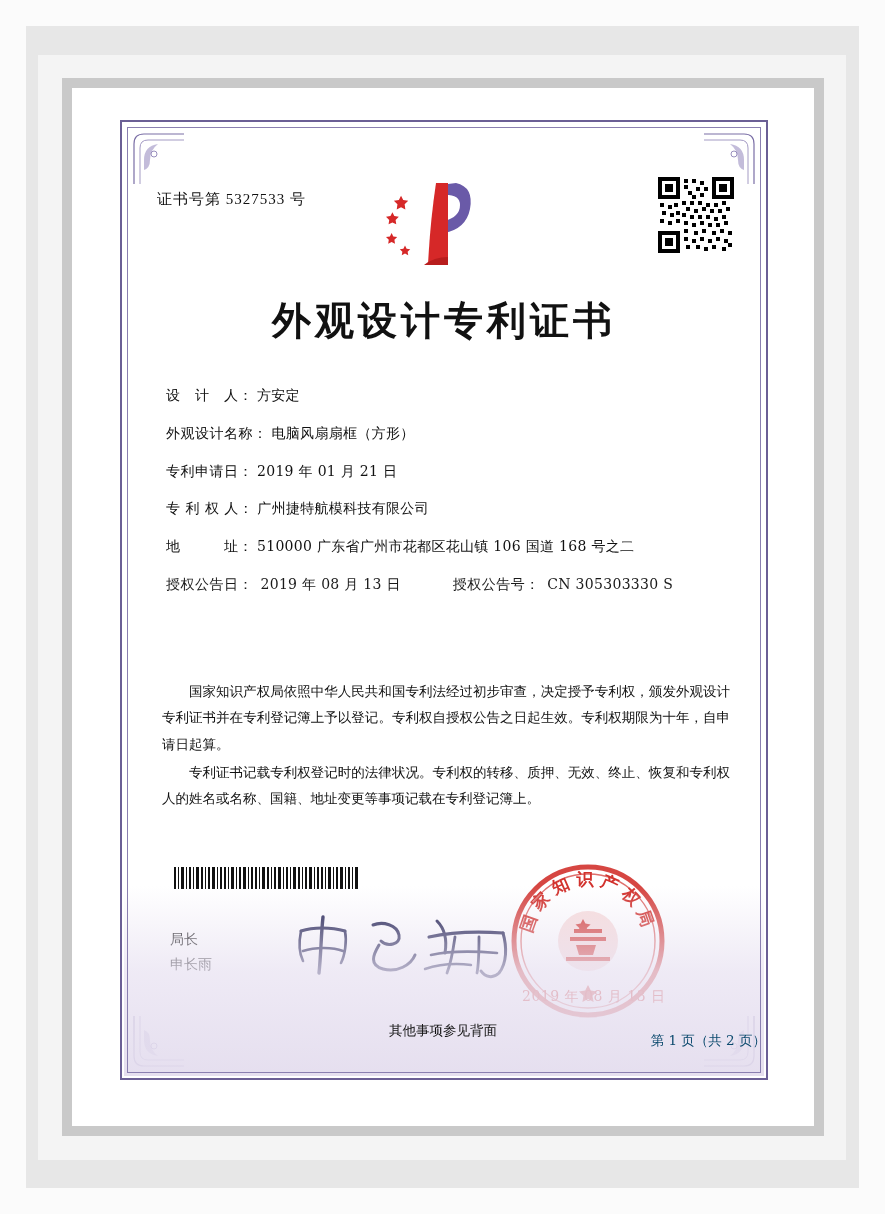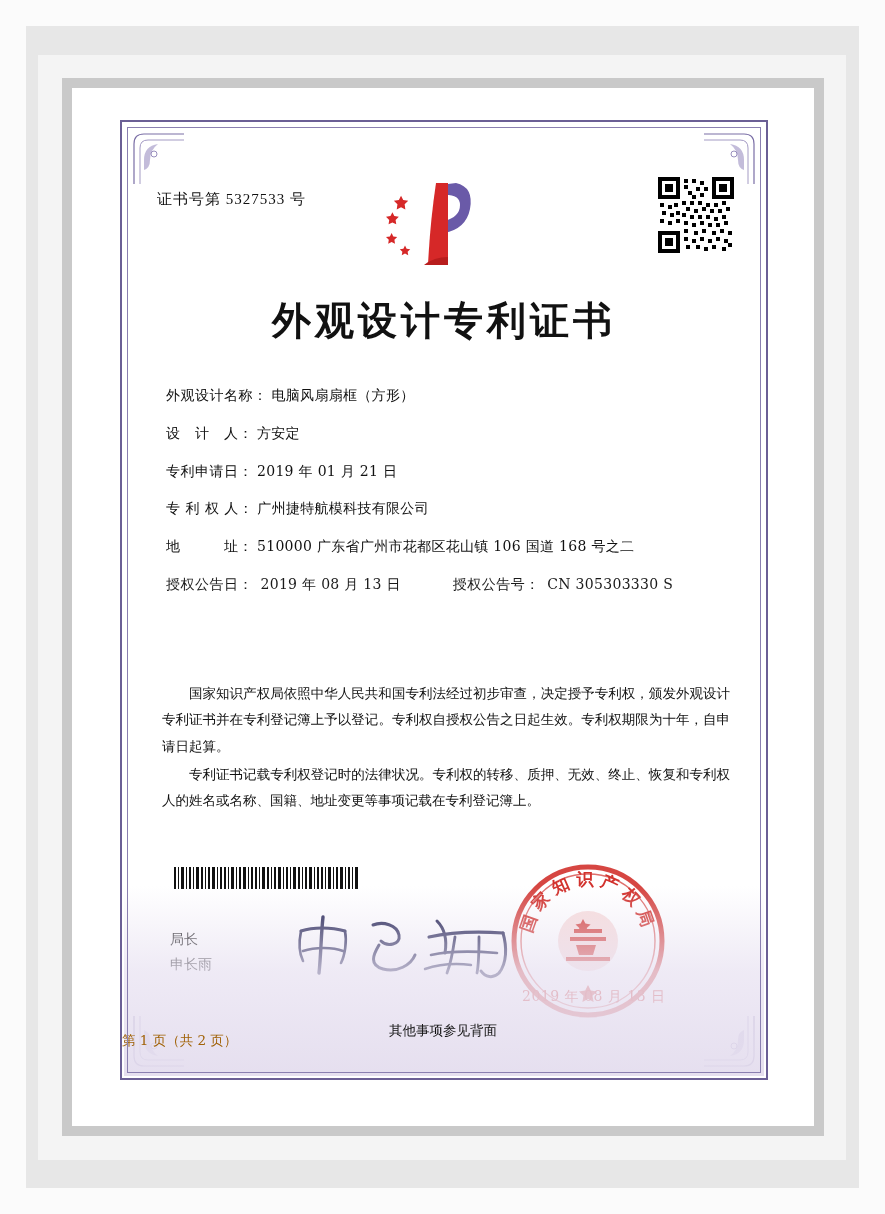--- a/index.html
+++ b/index.html
@@ -176,20 +176,21 @@
     top: 558px;
     font-family: "DejaVu Serif", serif;
     font-size: 13.5px;
     line-height: 1.95;
     color: #111;
     text-align: justify;
   }
   .paras p {
     margin: 0 0 2px 0;
     text-indent: 2em;
+    font-family: Liberation Mono, monospace;
   }
 
   
   .barcode {
     position: absolute;
     left: 50px;
     top: 745px;
     width: 190px;
     height: 22px;
   }
@@ -238,24 +239,24 @@
     bottom: 2px;
     height: 190px;
     background: linear-gradient(to bottom, rgba(236,231,243,0) 0%, rgba(233,227,242,0.75) 45%, rgba(228,221,238,0.95) 100%);
     pointer-events: none;
   }
 
   .page-num {
     position: absolute;
     left: 0; right: 0;
     bottom: 28px;
-    text-align: left;
+    text-align: right;
     font-size: 13.5px;
     font-family: "DejaVu Serif", serif;
-    color: #a16207;
+    color: #0c4a6e;
   }
   .footnote {
     position: absolute;
     left: 0;
     width: 742px;
     top: 992px;
     text-align: center;
     font-size: 13.5px;
     font-family: "DejaVu Serif", serif;
     color: #111;
@@ -402,26 +403,26 @@
             <rect x="32" y="35" width="2" height="2"></rect>
             <rect x="35" y="33" width="2" height="2"></rect>
         </g>
       </svg>
     </div>
 
     <div class="title">外观设计专利证书</div>
 
     <div class="fields">
       <div class="field-row">
+        <span class="field-label">设　计　人：</span>
+        <span class="field-value">方安定</span>
+      </div>
+      <div class="field-row">
         <span class="field-label">外观设计名称：</span>
         <span class="field-value">电脑风扇扇框（方形）</span>
-      </div>
-      <div class="field-row">
-        <span class="field-label">设　计　人：</span>
-        <span class="field-value">方安定</span>
       </div>
       <div class="field-row">
         <span class="field-label">专利申请日：</span>
         <span class="field-value">2019 年 01 月 21 日</span>
       </div>
       <div class="field-row">
         <span class="field-label">专 利 权 人：</span>
         <span class="field-value">广州捷特航模科技有限公司</span>
       </div>
       <div class="field-row">

